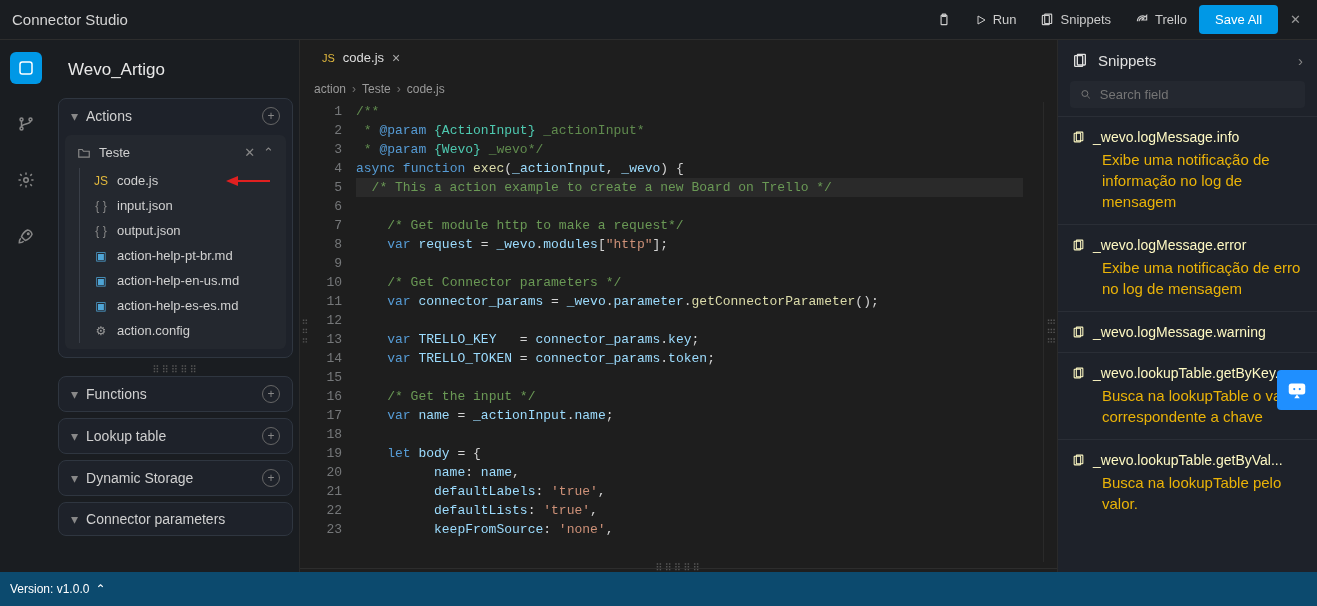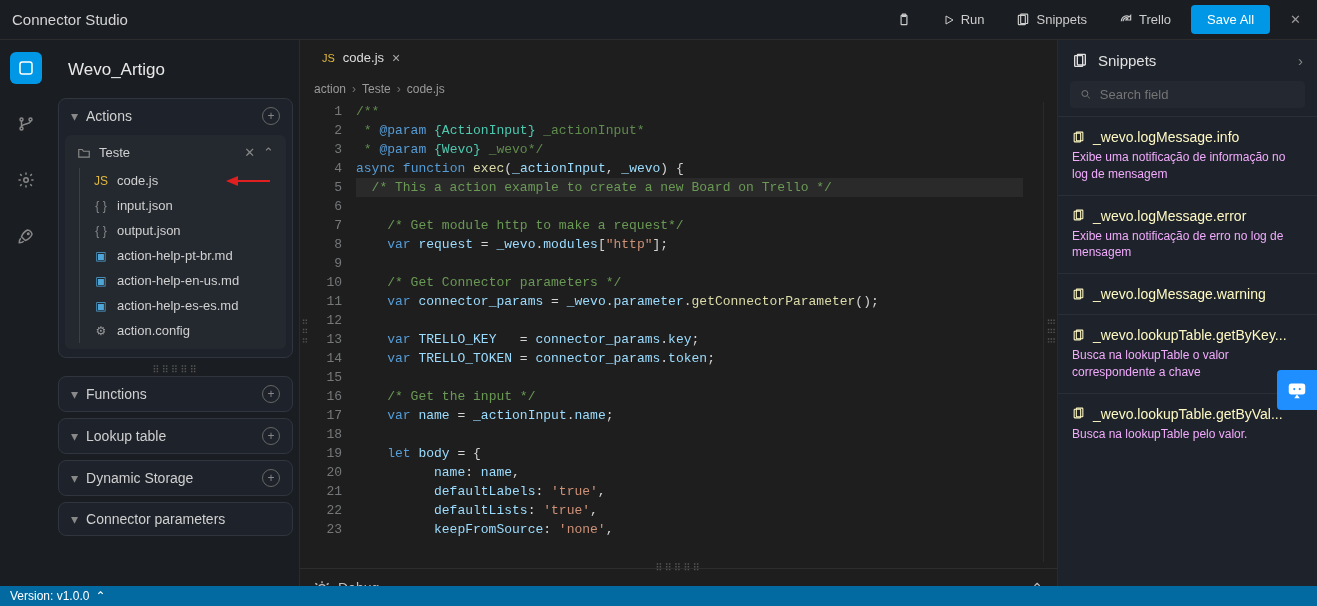--- a/index.html
+++ b/index.html
@@ -14,21 +14,21 @@
 }
 .top-bar {
   height: 40px;
   background: #1a1d21;
   display: flex;
   align-items: center;
   padding: 0 12px;
   border-bottom: 1px solid #2d2d2d;
 }
 .top-title { font-size: 15px; color: #d4d4d4; flex: 0 0 auto; }
-.top-actions { margin-left: auto; display: flex; gap: 8px; align-items: center; text-align: right; }
+.top-actions { margin-left: auto; display: flex; gap: 0; align-items: center; text-align: right; }
 .top-btn {
   display: inline-flex; align-items: center; gap: 6px;
   padding: 6px 12px; color: #cccccc; cursor: pointer;
   border-radius: 4px; font-size: 13px;
 }
 .top-btn.primary { background: #0098e6; color: #fff; padding: 7px 16px; }
 .close-x { margin-left: 8px; color: #999; cursor: pointer; padding: 4px; }
 
 .layout { display: flex; height: 566px; }
 .rail {
@@ -132,31 +132,31 @@
 }
 .rp-search input {
   background:transparent; border:0; outline:0; color:#ccc; font-size:13px; margin-left:8px; width:100%;
 }
 .rp-hint { text-align:center; color:#8a8a8a; font-size:12px; padding:4px 0 10px 0;}
 .rp-list { flex:1; overflow:hidden; }
 .snippet {
   padding:12px 14px; border-top:1px solid #2a2e36; cursor:pointer;
 }
 .snippet .st { display:flex; align-items:center; gap:8px; color:#fef9c3; font-size:14px;}
-.snippet .sd { color:#f0abfc; font-size:12px; margin-top:4px; line-height:1.4;}
+.snippet .sd { color:#eab308; font-size:15px; margin-top:4px; line-height:1.4;margin-left:30px;}
 
 .chat-fab {
   position:absolute; right:0; top:370px; width:40px; height:40px;
   background:#1f8fff; color:#fff; display:flex; align-items:center; justify-content:center;
   border-radius:4px 0 0 4px; font-size:20px;
 }
 
 .version-bar {
-  position:absolute; left:0; right:0; bottom:0; height:20px;
-  background:#0369a1; color:#fff; font-size:12px;
+  position:absolute; left:0; right:0; bottom:0; height:34px;
+  background:#0c4a6e; color:#fff; font-size:12px;
   display:flex; align-items:center; padding:0 10px;margin-top:31px;
 }
 .version-bar .vb-chev { margin-left:6px; }
 svg { display:block; }
 </style>
 </head>
 <body>
 
 <div class="top-bar">
   <div class="top-title">Connector Studio</div>

